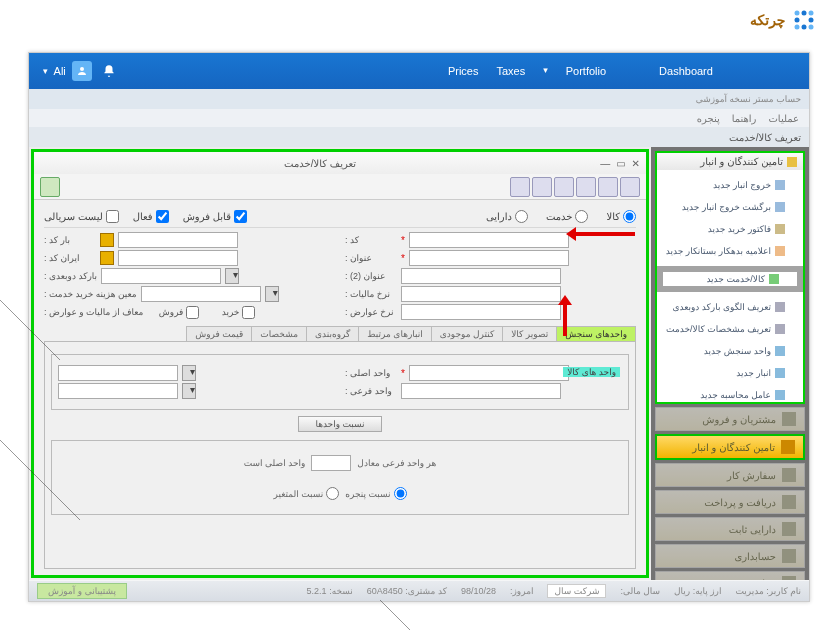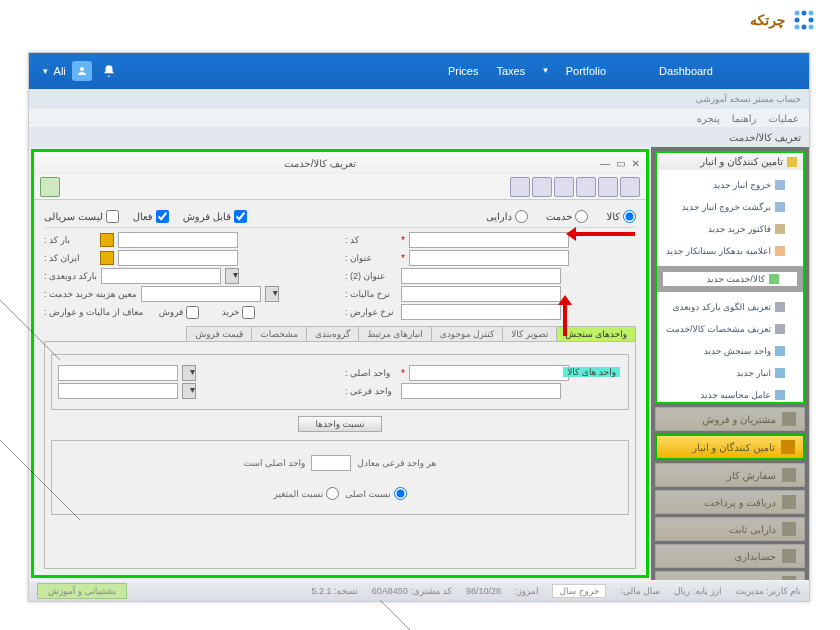--- a/index.html
+++ b/index.html
@@ -354,39 +354,39 @@
             <div style="text-align:center;padding:2px;"><button class="btn-sm">نسبت واحدها</button></div>
             <div class="unit-box" style="margin-top:2px;">
               <div class="ratio-row">
                 <span>هر واحد فرعی   معادل</span>
                 <input type="text" style="">
                 <span>واحد اصلی   است</span>
               </div>
               <div class="ratio-row">
                 <label class="radio-item">
                     <input type="radio" checked="" style="">
-                    <span>نسبت اصلی</span>
+                    <span>نسبت پنجره</span>
                   </label>
                 <label class="radio-item">
                     <input type="radio" style="">
                     <span>نسبت المتغیر</span>
                   </label>
               </div>
             </div>
           </div>
         </div>
       </div>
     </div>
   </div>
 
   <div class="statusbar">
     <span>نام کاربر: مدیریت</span>
     <span>ارز پایه:    ریال</span>
     <span>سال مالی:</span>
-    <span style="background:#fff;padding:1px 6px;border:1px solid #ccc">خروج سال</span>
+    <span style="background:#fff;padding:1px 6px;border:1px solid #ccc">شرکت سال</span>
     <span>امروز:</span>
     <span>98/10/28</span>
     <span>کد مشتری: 60A8450</span>
     <span>نسخه:    5.2.1</span>
     <span class="right">پشتیبانی و آموزش</span>
   </div>
 </div>
 
 <div class="red-arrow"></div>
 <div class="red-arrow2"></div>

